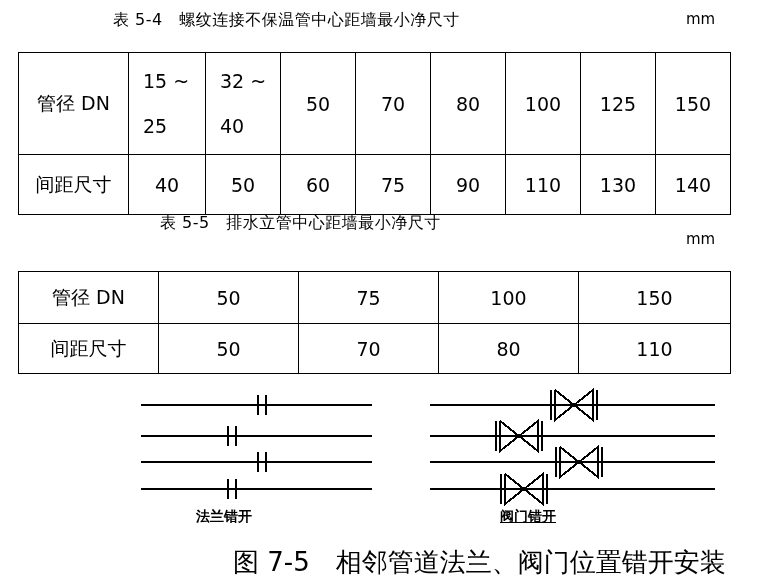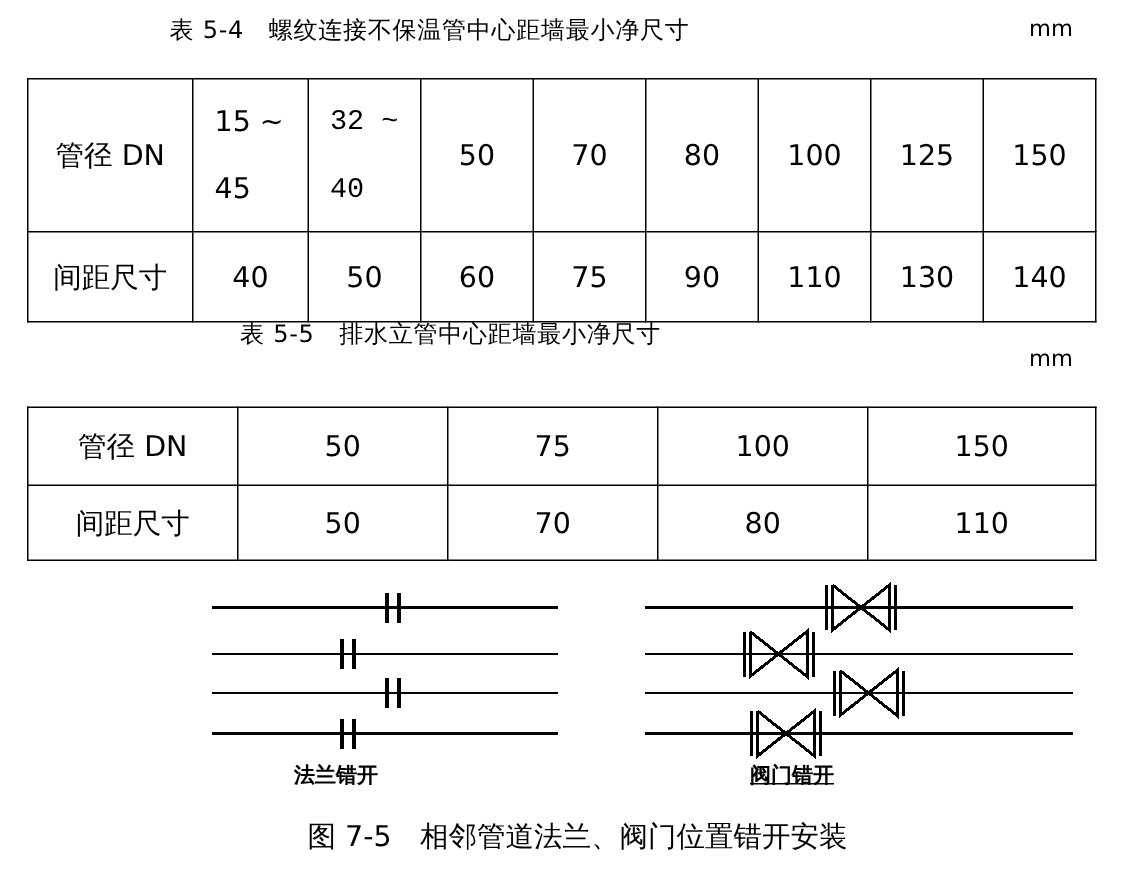--- a/index.html
+++ b/index.html
@@ -65,23 +65,24 @@
   
   .figure-area {
     position: absolute;
     left: 0;
     top: 380px;
     width: 757px;
     height: 201px;
   }
   .fig-caption {
     position: absolute;
-    font-size: 19px;
-    white-space: nowrap;
-    color: #000;
+    font-size: 26px;
+    white-space: nowrap;
+    color: #000;
+    margin-left: 28px;
   }
   .fig-sublabel {
     position: absolute;
     font-size: 14px;
     font-weight: bold;
     white-space: nowrap;
     color: #000;
   }
   svg.schematic {
     position: absolute;
@@ -106,24 +107,24 @@
     <col style="width:75px">
     <col style="width:75px">
     <col style="width:75px">
   </colgroup>
   <tbody>
       <tr style="height:101px;">
     <td class="row-head">管径 DN</td>
     <td style="height:101px;">
       <div class="range-cell">
         <span class="range-top">15 ~</span>
-        <span class="range-bottom">45</span>
+        <span class="range-bottom">25</span>
       </div>
     </td>
-    <td style="height:101px;font-family:Liberation Mono, monospace;">
+    <td style="height:101px;">
       <div class="range-cell">
         <span class="range-top">32 ~</span>
         <span class="range-bottom">40</span>
       </div>
     </td>
     <td>50</td>
     <td>70</td>
     <td>80</td>
     <td>100</td>
     <td>125</td>

